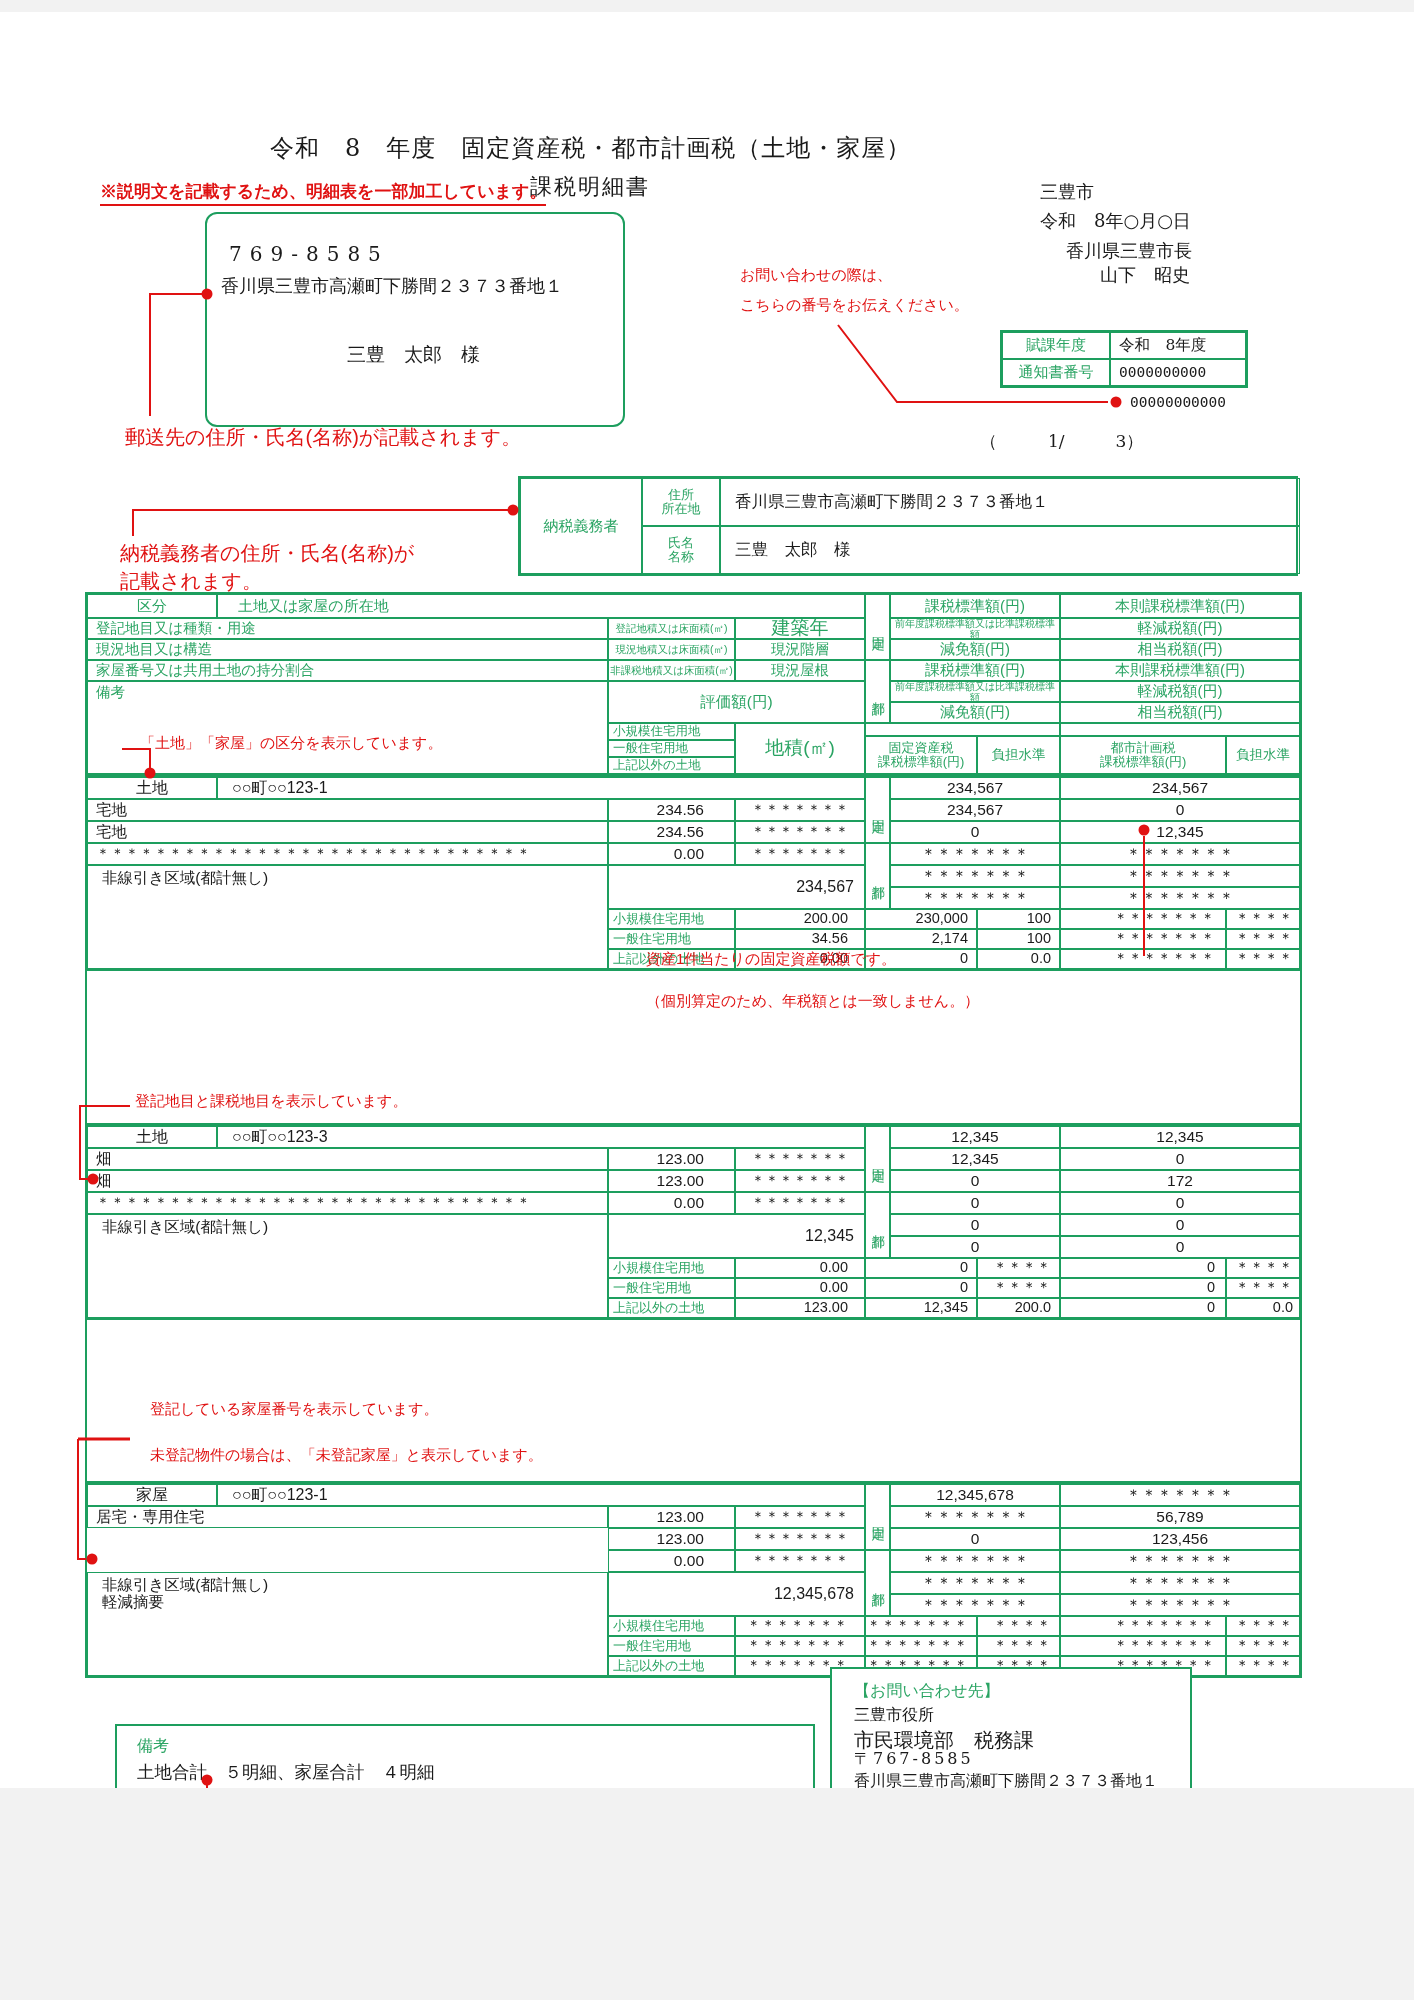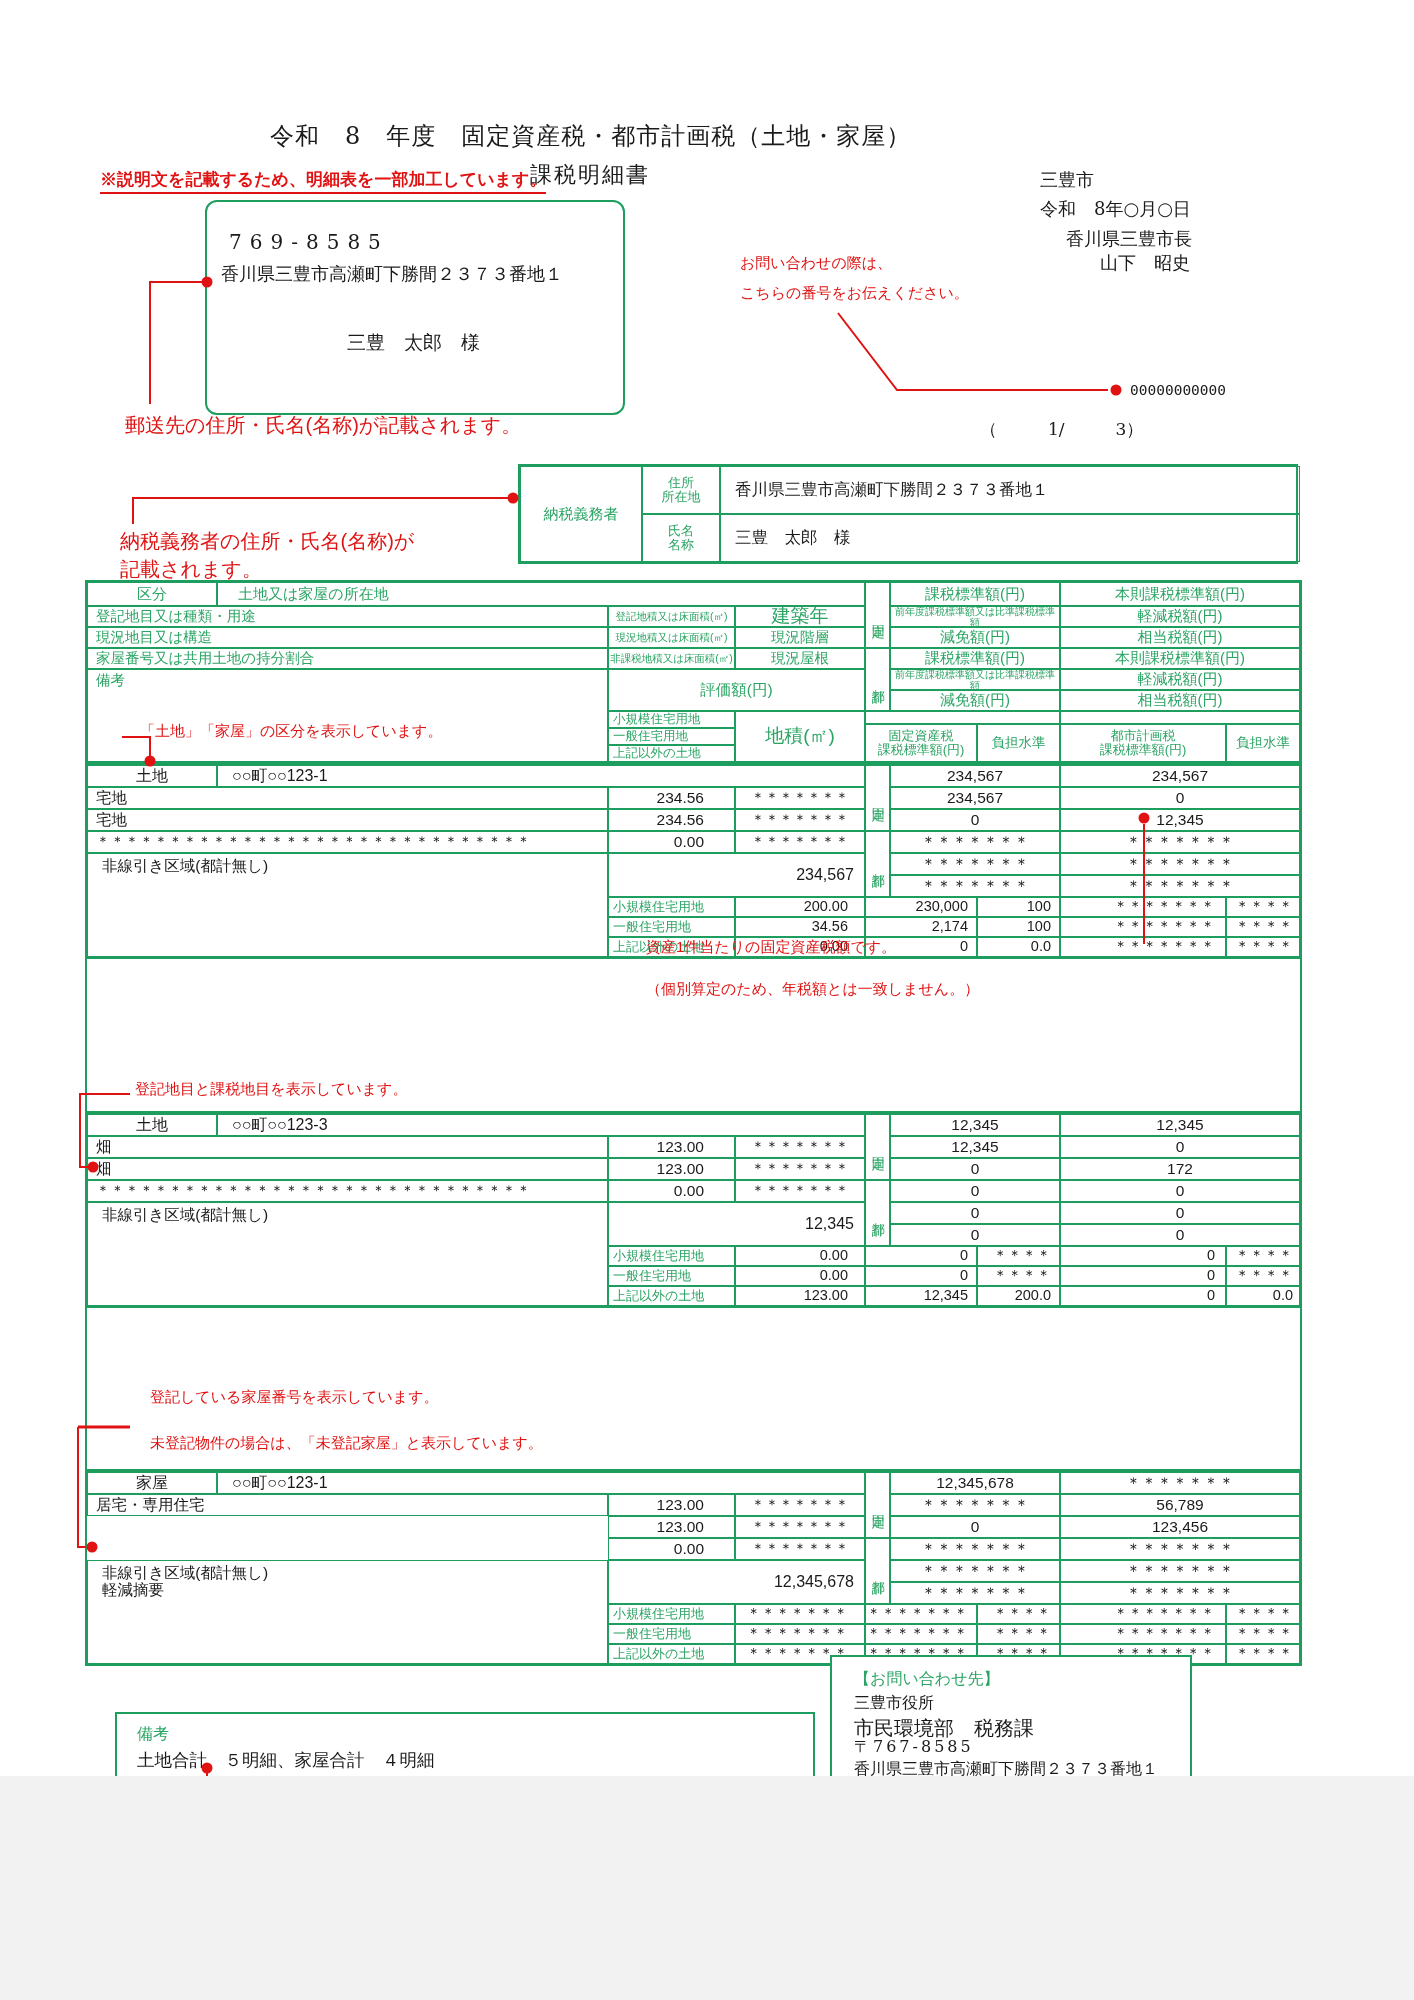--- a/index.html
+++ b/index.html
@@ -1,17 +1,17 @@
 <!DOCTYPE html>
 <html><head>
 <meta charset="utf-8">
 <style>
   :root{ --g:#1d9e5e; --gt:#2aa463; --r:#e01212; }
   html,body{margin:0;padding:0;background:#f2f2f2;}
-  .sheet{position:relative;width:1414px;height:1776px;background:#fff;margin:0 auto;
+  .sheet{position:relative;width:1414px;height:1776px;background:#fff;margin:12px auto;
          font-family:"Liberation Sans",sans-serif;color:#1a1a1a;overflow:hidden;}
   .abs{position:absolute;}
   .serif{font-family:"DejaVu Serif",serif;}
   .mono{font-family:"DejaVu Sans Mono",monospace;}
   .g{color:var(--gt);}
   .red{color:var(--r);}
   .cell{position:absolute;box-sizing:border-box;border:1px solid var(--g);
         display:flex;align-items:center;font-size:15.5px;line-height:1.1;}
   .pl{padding-left:8px;}
   .ct{justify-content:center;text-align:center;}
@@ -44,20 +44,26 @@
   <div class="box-green" style="left:205px;top:200px;width:420px;height:215px;border-radius:12px;border-width:2.5px">
     <div class="abs serif" style="left:22px;top:28px;font-size:20px;letter-spacing:8px">769-8585</div>
     <div class="abs serif" style="left:14px;top:60px;font-size:18px">香川県三豊市高瀬町下勝間２３７３番地１</div>
     <div class="abs serif" style="left:140px;top:128px;font-size:19px">三豊　太郎　様</div>
   </div>
   <div class="ann" style="left:125px;top:412px;font-size:20px">郵送先の住所・氏名(名称)が記載されます。</div>
 
   <div class="ann" style="left:740px;top:254px">お問い合わせの際は、</div>
   <div class="ann" style="left:740px;top:284px">こちらの番号をお伝えください。</div>
 
+  <div class="abs" style="left:1000px;top:318px;width:248px;height:58px;border:2px solid var(--g);box-sizing:border-box">
+    <div class="cell ct g" style="left:0;top:0;width:108px;height:27px;font-size:15px">賦課年度</div>
+    <div class="cell serif" style="left:108px;top:0;width:136px;height:27px;font-size:15.5px;padding-left:8px">令和　8年度</div>
+    <div class="cell ct g" style="left:0;top:27px;width:108px;height:27px;font-size:15px">通知書番号</div>
+    <div class="cell mono" style="left:108px;top:27px;width:136px;height:27px;font-size:14.5px;padding-left:8px">0000000000</div>
+  </div>
   <div class="abs mono" style="left:1130px;top:382px;font-size:14.5px">00000000000</div>
   <div class="abs serif" style="left:980px;top:418px;font-size:17px">（　　　1/　　　3）</div>
 
   <div class="abs" style="left:518px;top:464px;width:780px;height:100px;border:2px solid var(--g);box-sizing:border-box">
     <div class="cell ct g" style="left:0;top:0;width:122px;height:96px;font-size:15px">納税義務者</div>
     <div class="cell ct g" style="left:122px;top:0;width:78px;height:48px;font-size:13px;flex-direction:column;justify-content:center">
       <span>住所</span>
       <span>所在地</span>
     </div>
     <div class="cell serif" style="left:200px;top:0;width:580px;height:48px;font-size:16.5px;padding-left:14px">香川県三豊市高瀬町下勝間２３７３番地１</div>

